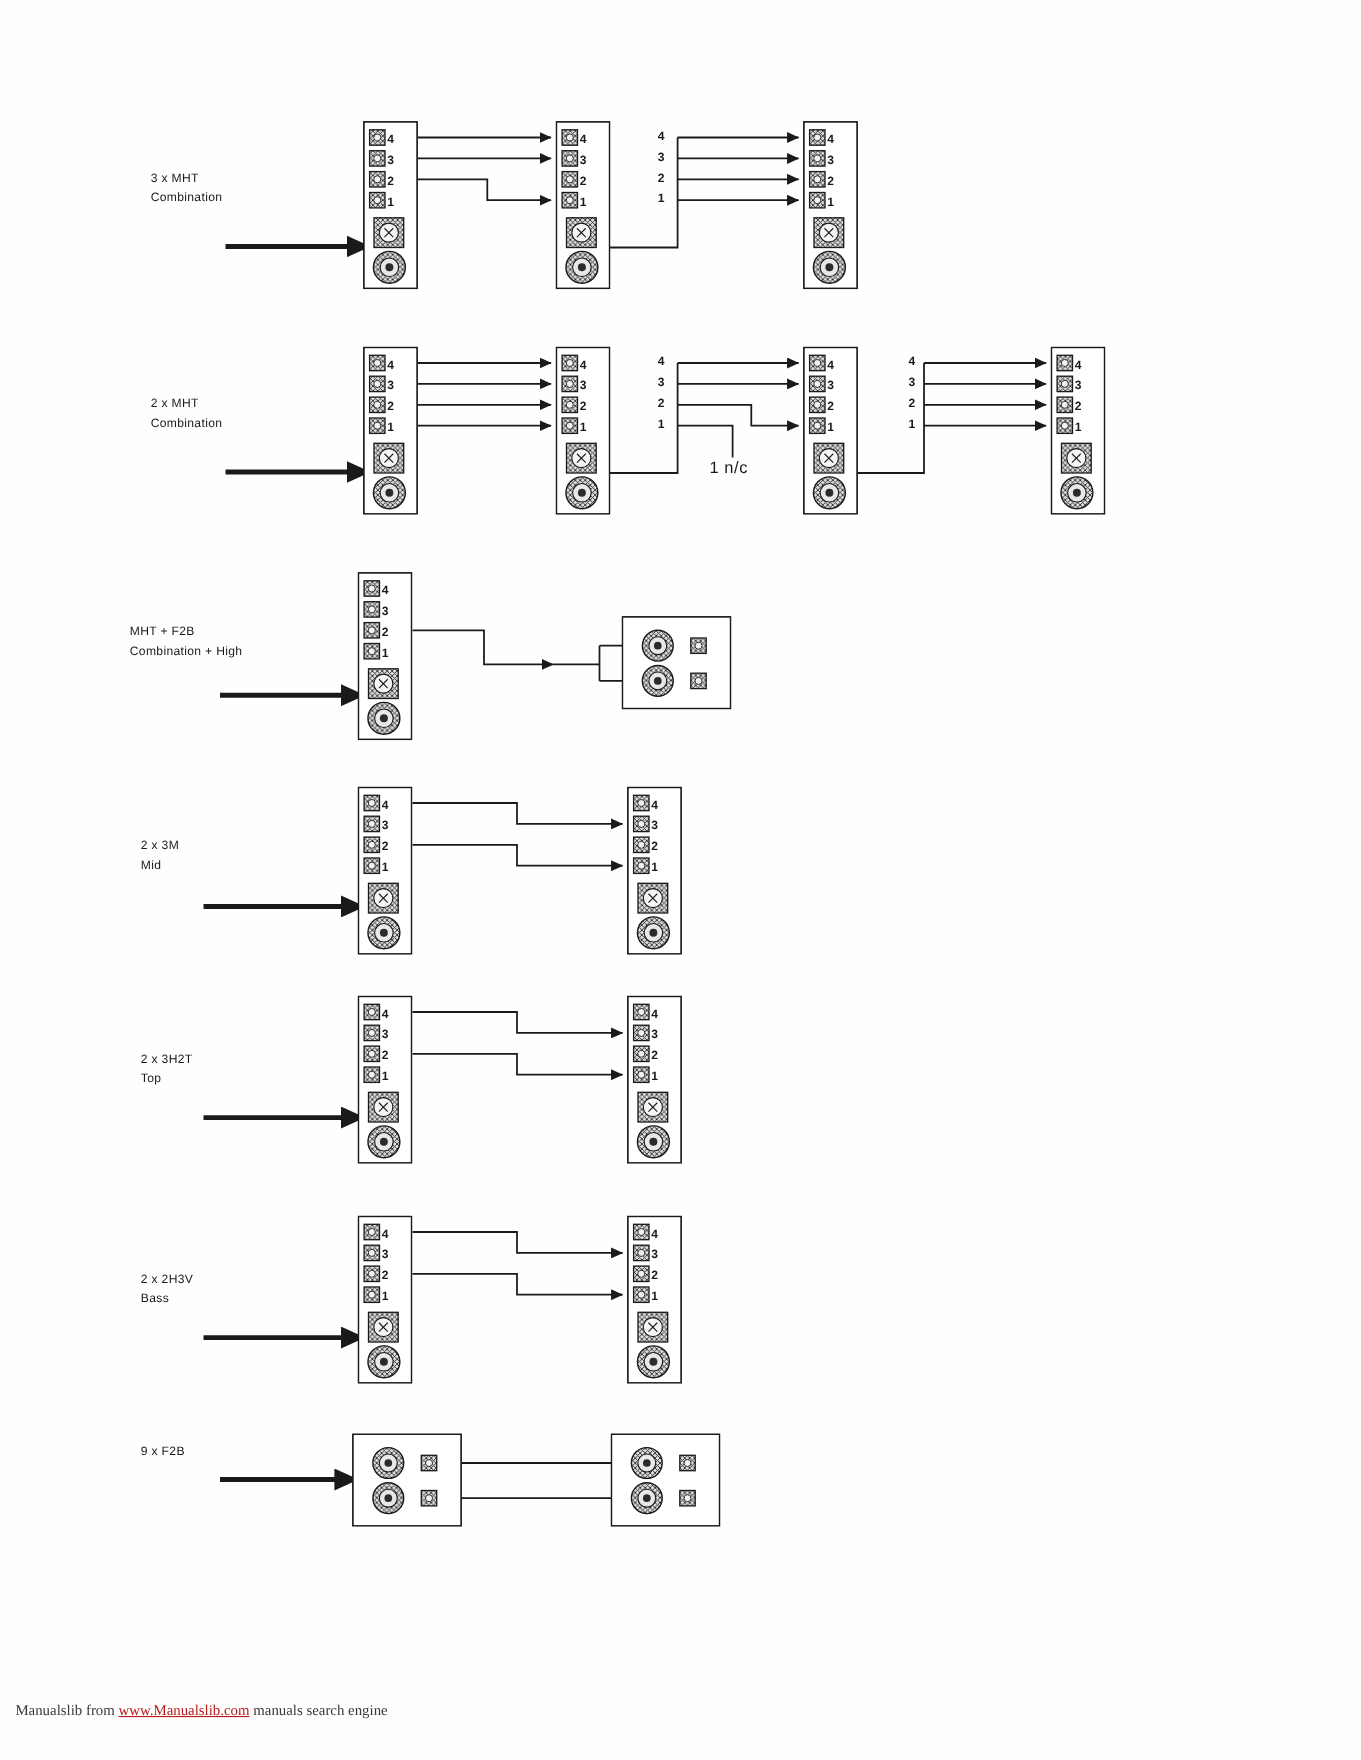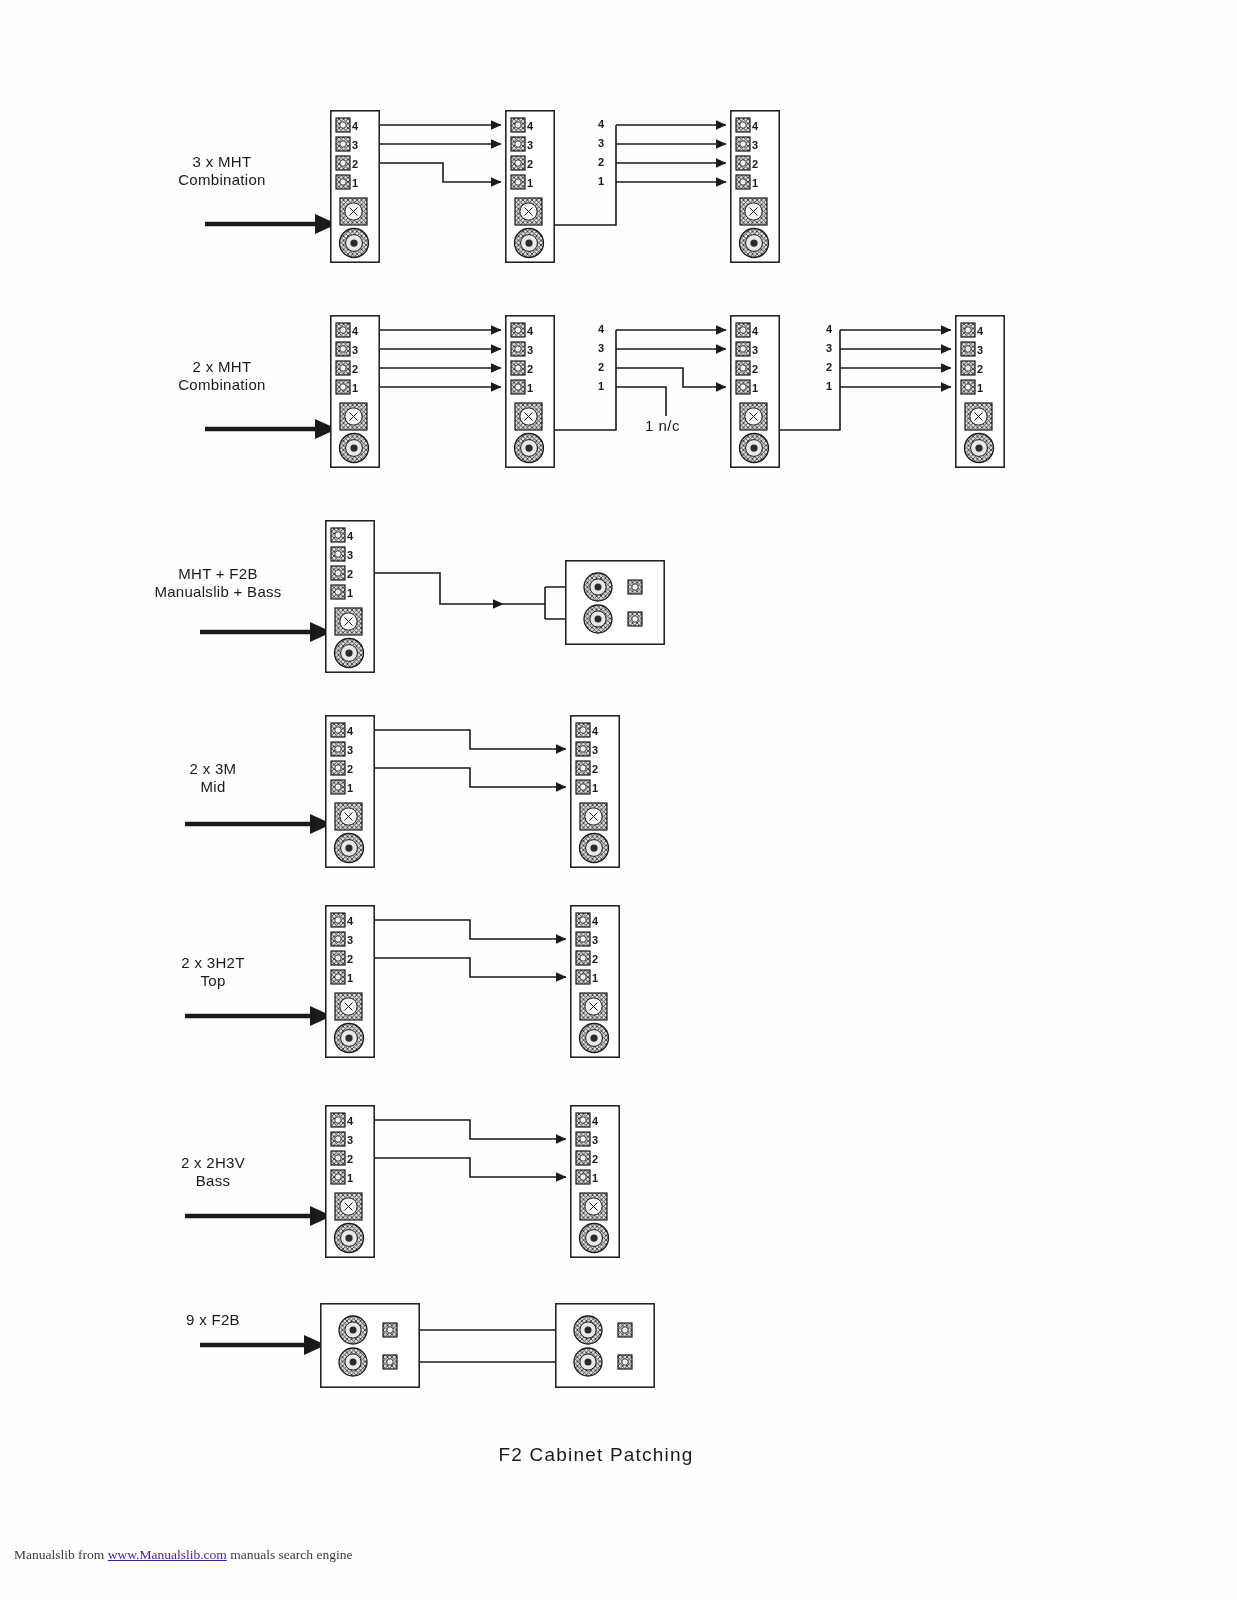--- a/index.html
+++ b/index.html
@@ -1,21 +1,21 @@
 <!DOCTYPE html>
 <html><head>
 <meta charset="utf-8">
 <style>
   *{margin:0;padding:0;box-sizing:border-box}
   html,body{background:#fff}
   body{width:1237px;height:1600px;position:relative;font-family:"Liberation Sans",sans-serif;color:#1a1a1a}
   .page{position:absolute;left:0;top:0;width:1237px;height:1600px;background:#fefefe;overflow:hidden}
   #wires{position:absolute;left:0;top:0;z-index:1}
   .mount{position:absolute;z-index:2;line-height:0}
-  .rowlabel{position:absolute;z-index:3;text-align:center;font-size:15px;line-height:18px;letter-spacing:.3px}
+  .rowlabel{position:absolute;z-index:3;text-align:left;font-size:11px;line-height:18px;letter-spacing:.3px}
   .busnum{position:absolute;z-index:3;width:14px;text-align:right;font-size:11px;font-weight:bold;line-height:15px}
   .nc{position:absolute;z-index:3;font-size:15px;letter-spacing:.5px}
   .title{position:absolute;top:1444px;left:0;width:1192px;text-align:center;font-size:19px;letter-spacing:1.2px;z-index:3}
   .footer{position:absolute;top:1547px;left:14px;font-family:"Liberation Serif",serif;font-size:13.5px;color:#3a3a3a;z-index:3}
   .footer a{color:#0000bb;text-decoration:underline;cursor:pointer}
 </style>
 </head>
 <body>
 
 <div class="page">
@@ -82,21 +82,21 @@
   <div class="rowlabel" style="left:137px;top:153px;width:170px">
     <div>3 x MHT</div>
     <div>Combination</div>
   </div>
   <div class="rowlabel" style="left:137px;top:358px;width:170px">
     <div>2 x MHT</div>
     <div>Combination</div>
   </div>
   <div class="rowlabel" style="left:118px;top:565px;width:200px">
     <div>MHT + F2B</div>
-    <div>Manualslib + Bass</div>
+    <div>Combination + High</div>
   </div>
   <div class="rowlabel" style="left:128px;top:760px;width:170px">
     <div>2 x 3M</div>
     <div>Mid</div>
   </div>
   <div class="rowlabel" style="left:128px;top:954px;width:170px">
     <div>2 x 3H2T</div>
     <div>Top</div>
   </div>
   <div class="rowlabel" style="left:128px;top:1154px;width:170px">
@@ -663,19 +663,18 @@
         <g>
           <rect x="63" y="20" width="14" height="14" fill="url(#hatch)" stroke="#1a1a1a" stroke-width="1.2"></rect>
           <circle cx="70" cy="27" r="3.2" fill="#f2f2f2" stroke="#1a1a1a" stroke-width="0.8"></circle>
         </g>
         <g>
           <rect x="63" y="52" width="14" height="14" fill="url(#hatch)" stroke="#1a1a1a" stroke-width="1.2"></rect>
           <circle cx="70" cy="59" r="3.2" fill="#f2f2f2" stroke="#1a1a1a" stroke-width="0.8"></circle>
         </g>
       </svg></div>
 
-  <div class="title">F2 Cabinet Patching</div>
 
   <div class="footer">
-    <span>Manualslib from </span><a style="color: #4c1d95;">www.Manualslib.com</a><span> manuals search engine</span>
+    <span>Manualslib from </span><a style="color: #b91c1c;">www.Manualslib.com</a><span> manuals search engine</span>
   </div>
 
 </div>
 
 </body></html>

